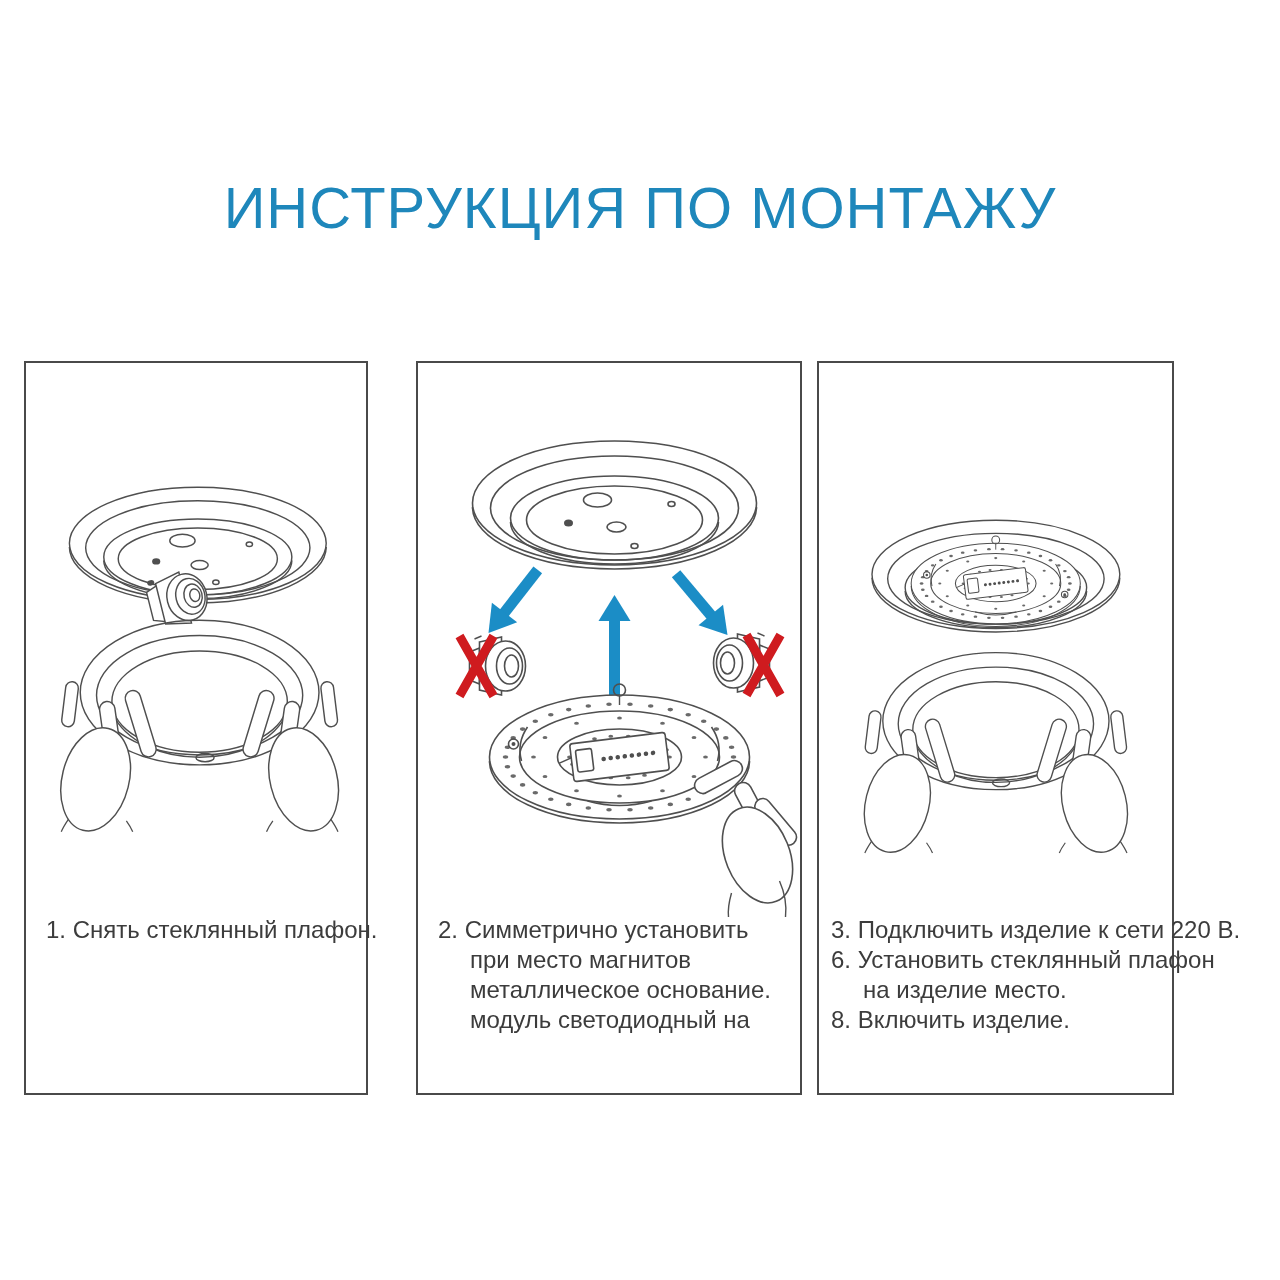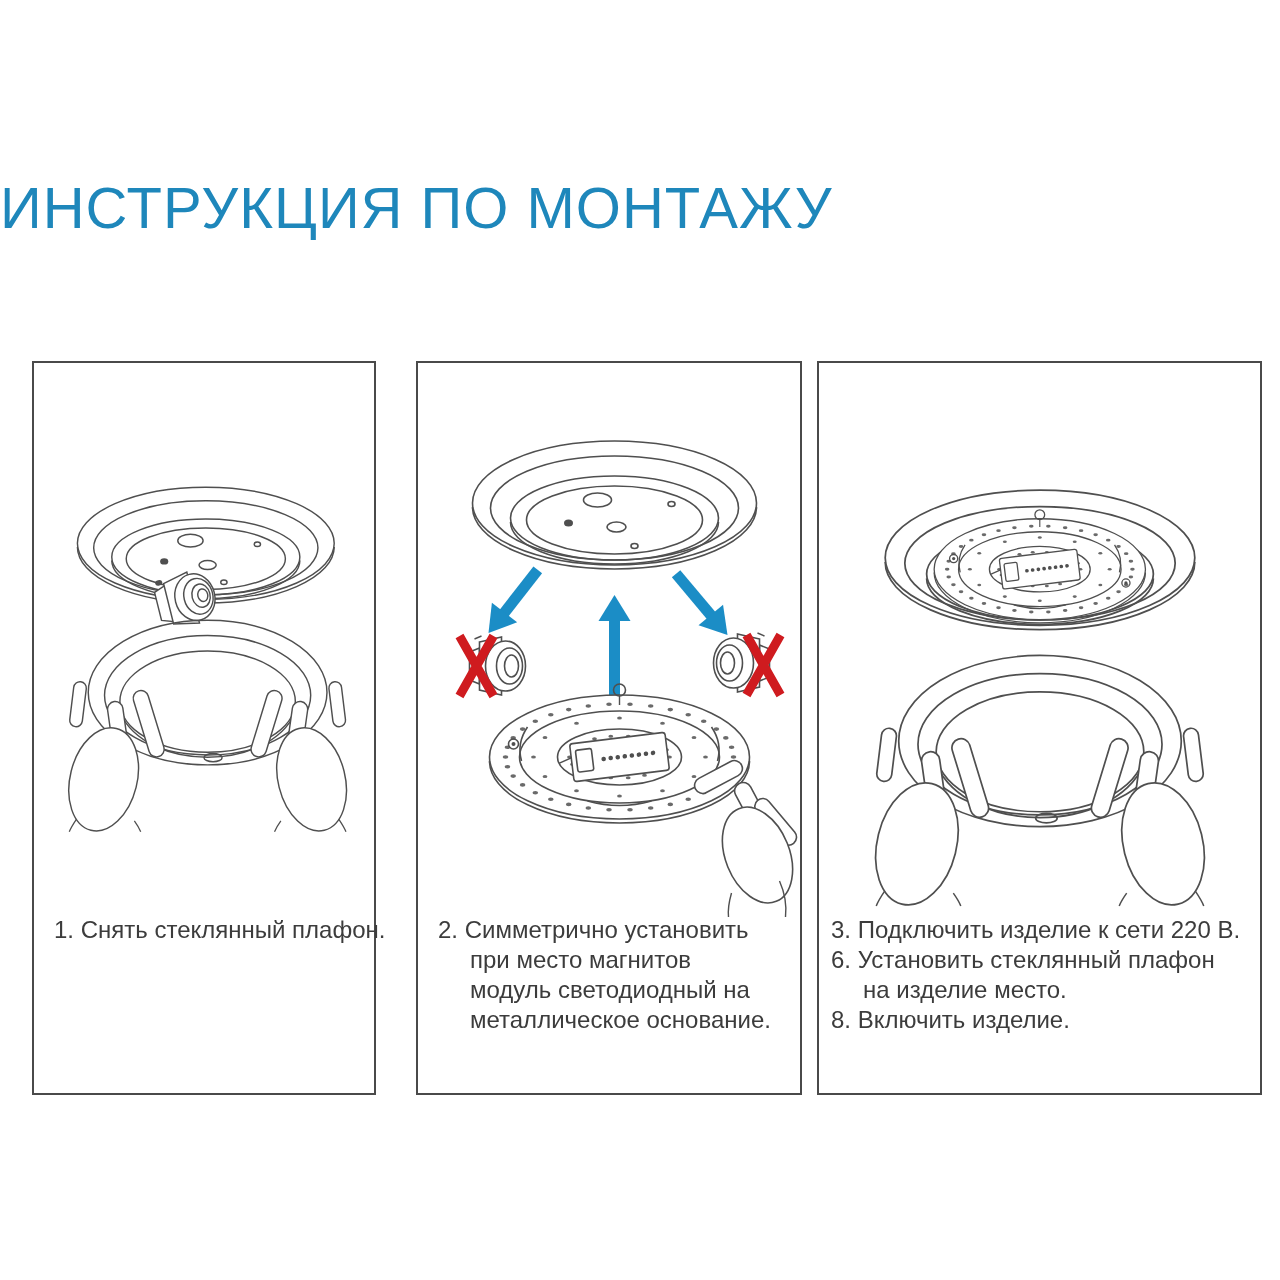--- a/index.html
+++ b/index.html
@@ -8,26 +8,26 @@
     --cross-red:#cf1b1f;
     --line-gray:#4f4f4f;
     --text-gray:#3c3c3c;
     --panel-border:#4a4a4a;
     --background:#ffffff;
   }
   *{margin:0;padding:0;box-sizing:border-box}
   html,body{width:1280px;height:1280px;background:var(--background);
     font-family:"Liberation Sans",sans-serif;position:relative;overflow:hidden}
   .sheet{position:absolute;inset:0;background:var(--background)}
-  .title{position:absolute;top:174px;left:0;width:100%;
+  .title{position:absolute;top:174px;left:0;width:100%;text-align:center;
     font-size:58px;font-weight:400;letter-spacing:1px;color:var(--title-blue);white-space:nowrap}
   .panel{position:absolute;top:361px;height:734px;border:2px solid var(--panel-border);background:#fff}
-  .panel.p1{left:32px;width:344px}
+  .panel.p1{left:24px;width:344px}
   .panel.p2{left:416px;width:386px}
-  .panel.p3{left:817px;width:445px}
+  .panel.p3{left:817px;width:357px}
   .art{position:absolute;top:0;left:0;width:100%;height:556px;overflow:visible}
   .steps{position:absolute;top:552px;left:0;right:0;
     font-size:24px;line-height:30px;color:var(--text-gray)}
   .p1 .steps,.p2 .steps{padding-left:20px;padding-right:6px}
   .p3 .steps{padding-left:12px;padding-right:2px}
   .steps .line{white-space:nowrap}
   .steps .line.indent{padding-left:32px}
   
   .n{fill:none;stroke:var(--line-gray);stroke-width:1.6}
   .w{fill:#fff;stroke:var(--line-gray);stroke-width:1.6}
@@ -245,22 +245,22 @@
         <rect class="w" x="308" y="420" width="17" height="62" rx="8.5" transform="rotate(-28 316 426)"></rect>
         <rect class="w" x="328" y="436" width="16" height="56" rx="8" transform="rotate(-40 336 442)"></rect>
         <ellipse class="w" cx="332" cy="492" rx="32" ry="50" transform="rotate(-22 332 492)"></ellipse>
         <path class="l" d="M306,530 q-4,14 -3,24"></path>
         <path class="l" d="M354,518 q8,18 6,36"></path>
       </g>
     </svg>
     <div class="steps">
       <div class="line">2. Симметрично установить</div>
       <div class="line indent">при место магнитов</div>
+      <div class="line indent">металлическое основание.</div>
       <div class="line indent">модуль светодиодный на</div>
-      <div class="line indent">металлическое основание.</div>
     </div>
   </section>
 
   <section class="panel p3">
     <svg class="art" viewBox="0 0 445 556">
       <g>
         <use href="#g-base" transform="translate(58,84) scale(1.1)"></use>
         <use href="#g-module" transform="translate(108,144) scale(0.82)"></use>
       </g>
       <g>

